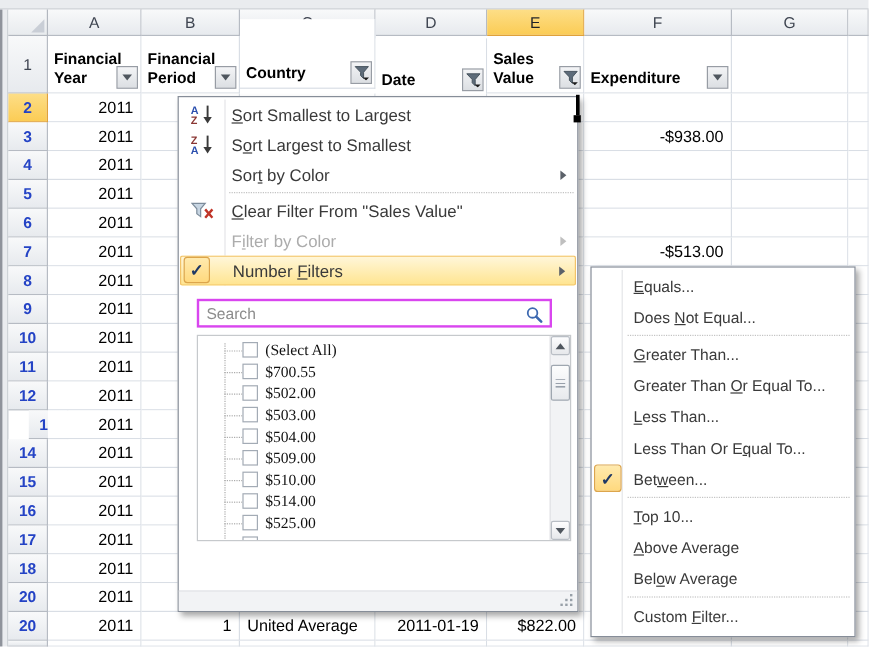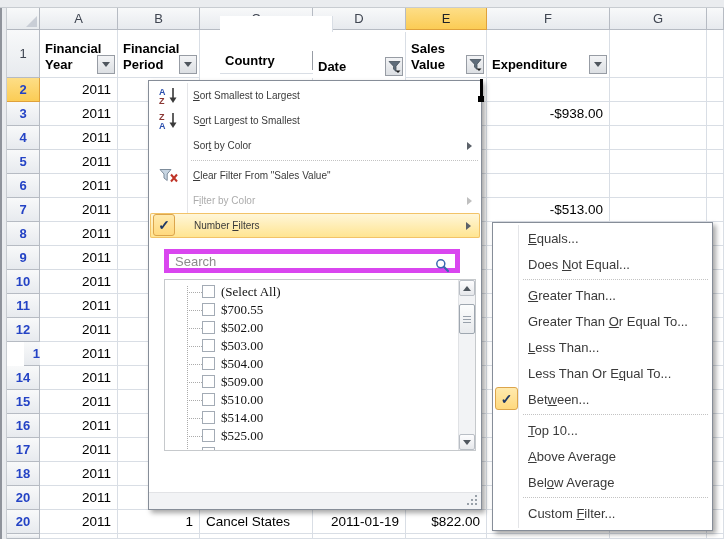--- a/index.html
+++ b/index.html
@@ -32,35 +32,35 @@
   .dd-arrow{width:0;height:0;border-left:4px solid transparent;border-right:4px solid transparent;
             border-top:5px solid #4F565E;}
   .active-vline{position:absolute;left:480px;top:79px;width:3px;height:17px;background:#000;z-index:15;}
   .fill-handle{position:absolute;left:478px;top:96px;width:6px;height:6px;background:#000;z-index:15;}
 
   .panel{position:absolute;left:148px;top:80px;width:334px;height:430px;background:#fff;
          border:1px solid #868D98;box-shadow:3px 3px 5px rgba(0,0,0,.35);z-index:10;box-sizing:border-box;}
   .menu{position:relative;padding-top:2px;}
   .gline{position:absolute;left:38px;top:2px;height:155px;width:1px;background:#E4E5E8;}
   .mi{position:relative;height:25px;display:flex;align-items:center;}
-  .mi-label{margin-left:44px;font-size:10px;color:#3A3A3A;white-space:nowrap;}
+  .mi-label{margin-left:44px;font-size:14px;color:#3A3A3A;white-space:nowrap;}
   .mi.dis .mi-label{color:#ACACAC;}
   .mi-arrow{position:absolute;right:9px;top:50%;margin-top:-4px;width:0;height:0;
             border-top:4px solid transparent;border-bottom:4px solid transparent;border-left:5px solid #5B6169;}
   .mi.dis .mi-arrow{border-left-color:#BFBFBF;}
   .mi.hl{background:linear-gradient(#FFF7DC,#FFE48E);box-shadow:inset 0 0 0 1px #F2C368;
          border-radius:2px;margin:0 1px;}
   .mi-ic{position:absolute;left:2px;top:0;width:35px;height:25px;display:flex;
          align-items:center;justify-content:center;}
   .mi-check,.si-check{position:absolute;left:3px;top:1px;width:22px;height:22px;box-sizing:border-box;
          background:linear-gradient(#FFEAAE,#FFD97E);border:1px solid #DCA54C;border-radius:3px;
          display:flex;align-items:center;justify-content:center;color:#1F3864;font-weight:bold;font-size:14px;}
   .msep{border-top:1px dotted #C3C3C3;margin:2px 3px 2px 42px;}
 
-  .search{position:relative;margin:11px 21px 0 15px;height:24px;border:5px solid #d946ef;
+  .search{position:relative;margin:11px 21px 0 15px;height:24px;border:2px solid #d946ef;
           background:#fff;box-sizing:border-box;}
   .search input{position:absolute;left:0;top:0;width:calc(100% - 26px);height:100%;border:0;outline:0;
           padding:0 0 0 6px;font:13px "Liberation Sans",sans-serif;color:#444;background:transparent;}
   .search input::placeholder{color:#8C8C8C;opacity:1;}
   .search svg{position:absolute;right:5px;top:4px;}
 
   .vlist{position:relative;margin:6px 5px 0 15px;height:172px;border:1px solid #C6C9CC;
          background:#fff;box-sizing:border-box;overflow:hidden;}
   .vitems{position:absolute;left:0;top:3px;right:17px;}
   .treeline{position:absolute;left:22px;top:6px;height:163px;width:0;border-left:1px dotted #ABABAB;}
@@ -151,21 +151,21 @@
         <div class="hbtn">
           <span class="dd-arrow"></span>
         </div>
       </div>
       <div class="cell hdr" style="left: 118px; top: 30px; width: 82px; height: 48px;">
         <span class="hlabel">Financial Period</span>
         <div class="hbtn">
           <span class="dd-arrow"></span>
         </div>
       </div>
-      <div class="cell hdr" style="left: 200px; top: 16px; width: 113px; height: 58px; margin-left: 20px;">
+      <div class="cell hdr" style="left: 200px; top: 16px; width: 113px; height: 58px;">
         <span class="hlabel">Country</span>
         <div class="hbtn">
           <svg width="13" height="13">
             <path d="M1 1.5h11l-4 4.7v5.3L5.5 9V6.2Z" fill="#5E6C7A" stroke="#45515C" stroke-width="0.8"></path>
             <path d="M7.5 10.5h5L10 13z" fill="#1a1a1a"></path>
           </svg>
         </div>
       </div>
       <div class="cell hdr" style="left: 313px; top: 32px; width: 93px; height: 48px;">
         <span class="hlabel">Date</span>
@@ -377,21 +377,21 @@
       <div class="cell r" style="left: 487px; top: 486px; width: 123px; height: 24px;"></div>
       <div class="cell r" style="left: 610px; top: 486px; width: 97px; height: 24px;"></div>
       <div class="cell r" style="left: 707px; top: 486px; width: 17px; height: 24px;"></div>
       <div class="cell r" style="left: 40px; top: 510px; width: 78px; height: 24px;">
         <span class="v">2011</span>
       </div>
       <div class="cell r" style="left: 118px; top: 510px; width: 82px; height: 24px;">
         <span class="v">1</span>
       </div>
       <div class="cell l" style="left: 200px; top: 510px; width: 113px; height: 24px;">
-        <span class="v">Cancel States</span>
+        <span class="v">United Average</span>
       </div>
       <div class="cell r" style="left: 313px; top: 510px; width: 93px; height: 24px;">
         <span class="v">2011-01-19</span>
       </div>
       <div class="cell r" style="left: 406px; top: 510px; width: 81px; height: 24px;">
         <span class="v">$822.00</span>
       </div>
       <div class="cell r" style="left: 487px; top: 510px; width: 123px; height: 24px;"></div>
       <div class="cell r" style="left: 610px; top: 510px; width: 97px; height: 24px;"></div>
       <div class="cell r" style="left: 707px; top: 510px; width: 17px; height: 24px;"></div>

